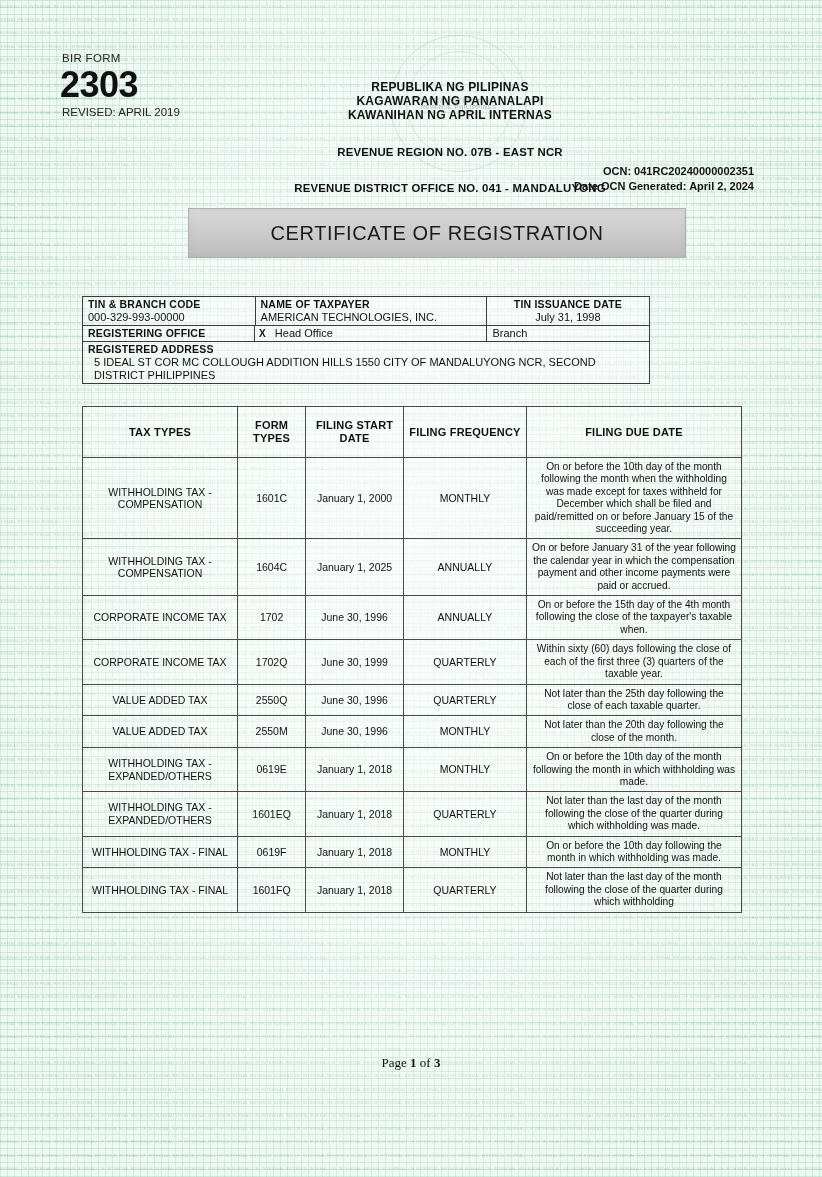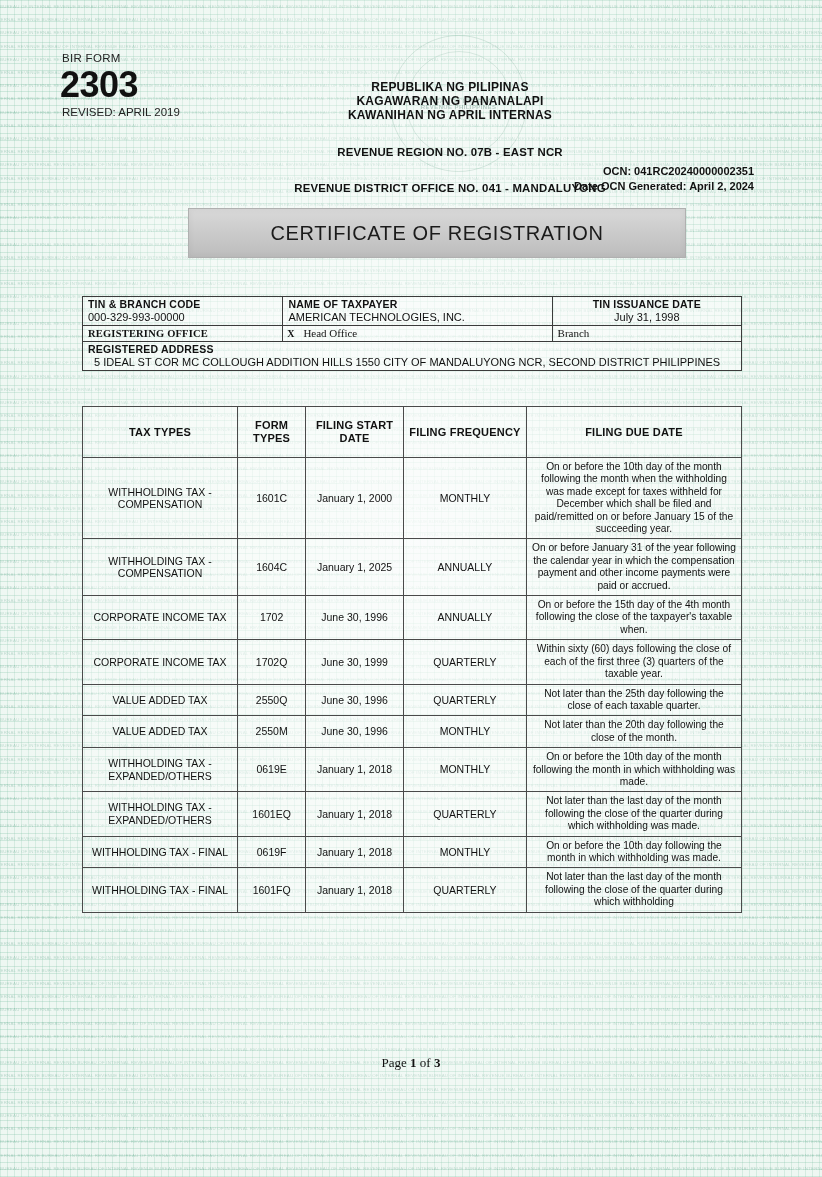--- a/index.html
+++ b/index.html
@@ -167,21 +167,21 @@
     font-size: 20px;
     letter-spacing: 0.6px;
     color: #1b1b1b;
   }
 
   
   .info-box {
     position: absolute;
     left: 82px;
     top: 296px;
-    width: 660px;
+    width: 568px;
     border: 1px solid #3b3b3b;
     background: rgba(255,255,255,0.30);
     font-size: 11px;
     color: #111;
     box-sizing: border-box;
   }
   .info-row {
     display: flex;
     border-bottom: 1px solid #3b3b3b;
   }
@@ -198,21 +198,21 @@
   }
   .cell .val {
     font-size: 11px;
   }
   .bl { border-left: 1px solid #3b3b3b; }
 
   .c-tin   { width: 200px; }
   .c-name  { width: 270px; }
   .c-date  { width: 190px; text-align: left; }
 
-  .office-row { display: flex; align-items: stretch; font-family: Liberation Serif, serif; }
+  .office-row { display: flex; align-items: stretch; }
   .c-office-lbl { width: 200px; display:flex; align-items:center; }
   .c-x { width: 16px; text-align: center; font-weight: bold; font-size: 10px; display:flex; align-items:center; justify-content:center;}
   .c-head { width: 254px; display:flex; align-items:center; }
   .c-branch { width: 190px; display:flex; align-items:center; }
 
   .addr-row { display:block; }
   .addr-row .hdr { display:block; }
   .addr-row .val { display:block; padding-left: 6px; }
 
   

